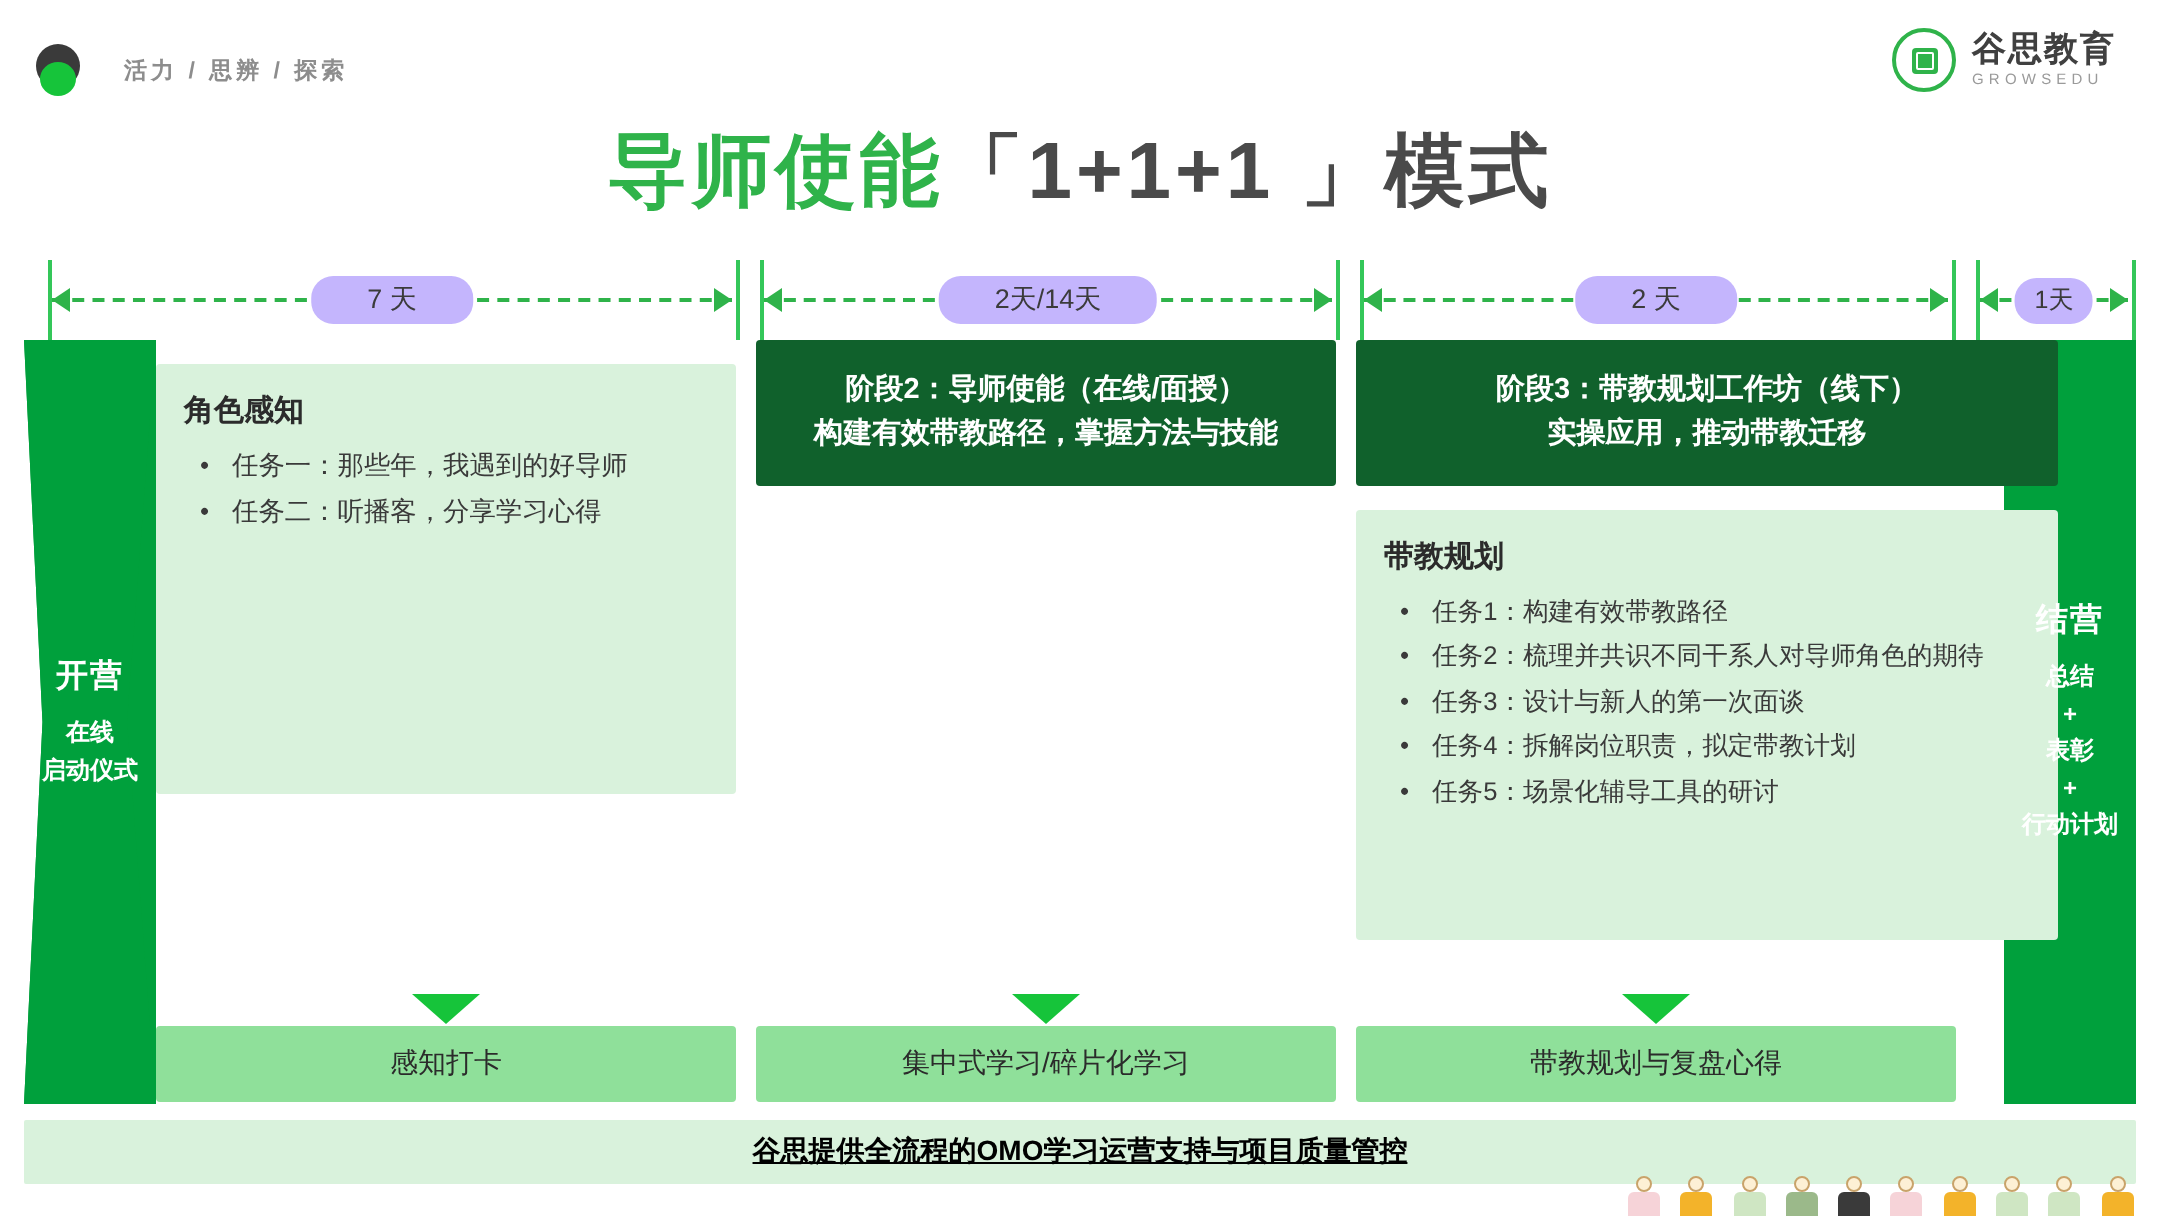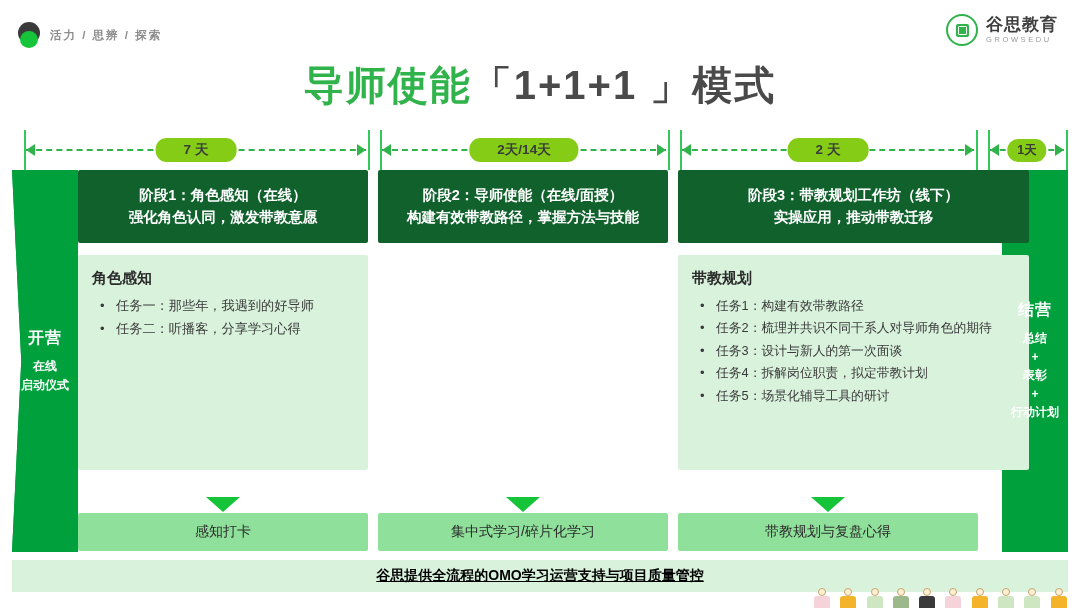--- a/index.html
+++ b/index.html
@@ -6,21 +6,21 @@
   body{
     width:1080px;height:608px;
     background:#ffffff;
     font-family:"Liberation Sans","DejaVu Sans",sans-serif;
     overflow:hidden;position:relative;
   }
   .page{position:absolute;inset:0;}
 
   
   .topbar{position:absolute;left:0;top:0;width:1080px;height:60px;}
-  .brand-left{position:absolute;left:18px;top:22px;display:flex;align-items:center;gap:10px;}
+  .brand-left{position:absolute;left:18px;top:22px;display:flex;align-items:center;gap:22px;}
   .brand-dot{position:relative;width:22px;height:26px;}
   .brand-dot .d1{position:absolute;left:0;top:0;width:22px;height:22px;border-radius:50%;background:#3a3a3a;}
   .brand-dot .d2{position:absolute;left:2px;top:9px;width:18px;height:17px;border-radius:50%;background:#16c43a;}
   .brand-tag{font-size:11.5px;color:#8d8d8d;letter-spacing:2px;font-weight:bold;}
 
   .brand-right{position:absolute;right:22px;top:14px;display:flex;align-items:center;gap:8px;}
   .logo-mark{width:28px;height:28px;border-radius:50%;border:2.4px solid #2fb34a;
     display:flex;align-items:center;justify-content:center;position:relative;}
   .logo-mark .cube{width:13px;height:13px;background:#2fb34a;transform:rotate(0deg);
     border-radius:2px;position:relative;}
@@ -40,22 +40,22 @@
   .timeline{position:absolute;left:12px;top:130px;width:1056px;height:40px;}
   .tick{position:absolute;top:0;width:2px;height:40px;background:#34c759;}
   .seg{position:absolute;top:12px;height:16px;display:flex;align-items:center;}
   .seg .line{position:absolute;left:0;right:0;top:7px;height:0;
     border-top:2px dashed #2fb34a;}
   .arrow-l,.arrow-r{position:absolute;top:2px;width:0;height:0;
     border-top:6px solid transparent;border-bottom:6px solid transparent;}
   .arrow-l{left:0;border-right:9px solid #2fb34a;}
   .arrow-r{right:0;border-left:9px solid #2fb34a;}
   .pill{position:absolute;left:50%;transform:translateX(-50%);
-    background:#84cc16;border-radius:11px;padding:3px 28px;
-    font-size:13.5px;color:#3b3b3b;white-space:nowrap;font-weight:bold;}
+    background:#c4b5fd;border-radius:11px;padding:3px 28px;
+    font-size:13.5px;color:#3b3b3b;white-space:nowrap;}
   .pill.sm{padding:3px 10px;font-size:12.5px;}
 
   
   .side{position:absolute;top:170px;width:66px;height:382px;color:#fff;text-align:center;}
   .side-left{left:12px;background:#00a03c;
     clip-path:polygon(0 0,100% 0,100% 42%,100% 42%,100% 100%,0 100%,14% 50%);
   }
   .side-left .shape{position:absolute;inset:0;background:#00a03c;
     clip-path:polygon(0 0, 100% 0, 78% 50%, 100% 100%, 0 100%, 0 100%);}
   .side-right{right:12px;background:#00a03c;}
@@ -209,24 +209,20 @@
         <div>总结</div>
         <div>+</div>
         <div>表彰</div>
         <div>+</div>
         <div>行动计划</div>
       </div>
     </div>
   </div>
 
   <div class="col col1">
-    <div class="stage-head">
-      <div>阶段1：角色感知（在线）</div>
-      <div>强化角色认同，激发带教意愿</div>
-    </div>
     <div class="stage-body body1">
       <div class="body-title">角色感知</div>
       <ul class="tasks">
         <li>任务一：那些年，我遇到的好导师</li>
         <li>任务二：听播客，分享学习心得</li>
       </ul>
     </div>
   </div>
 
   <div class="col col2">

